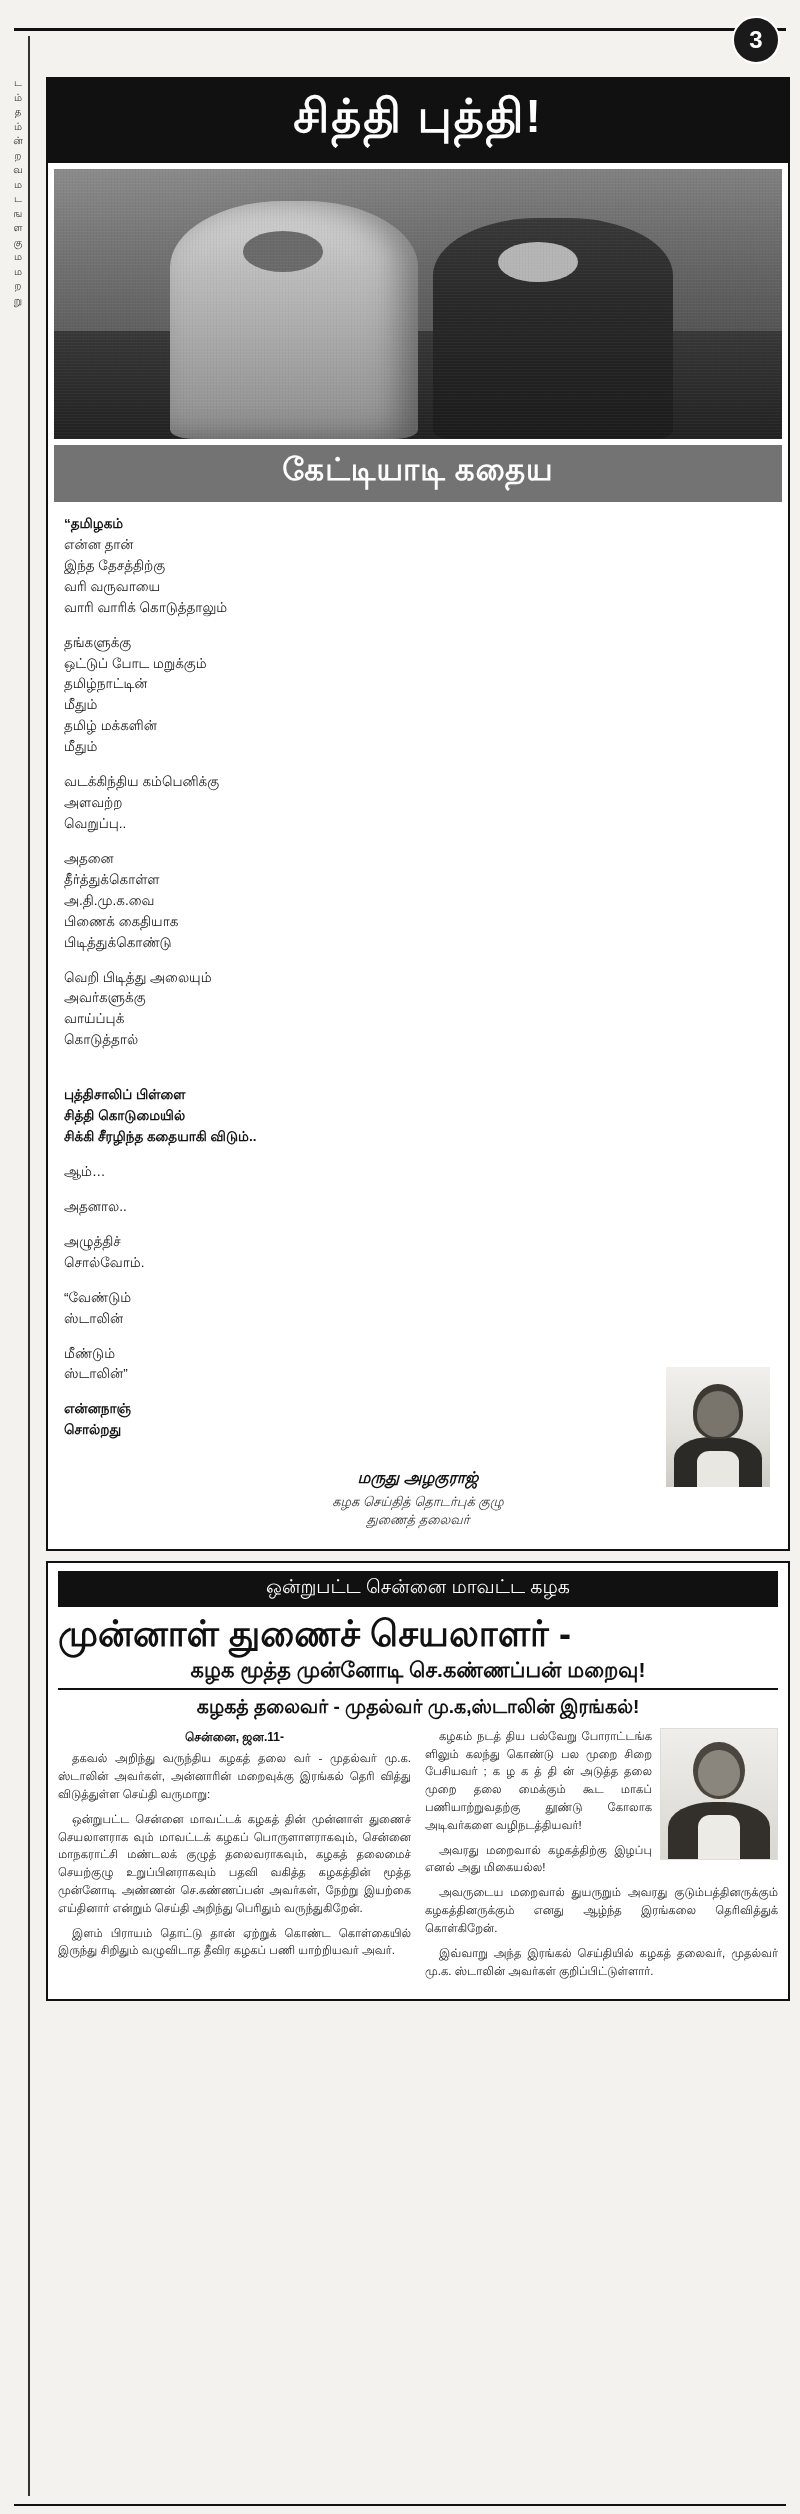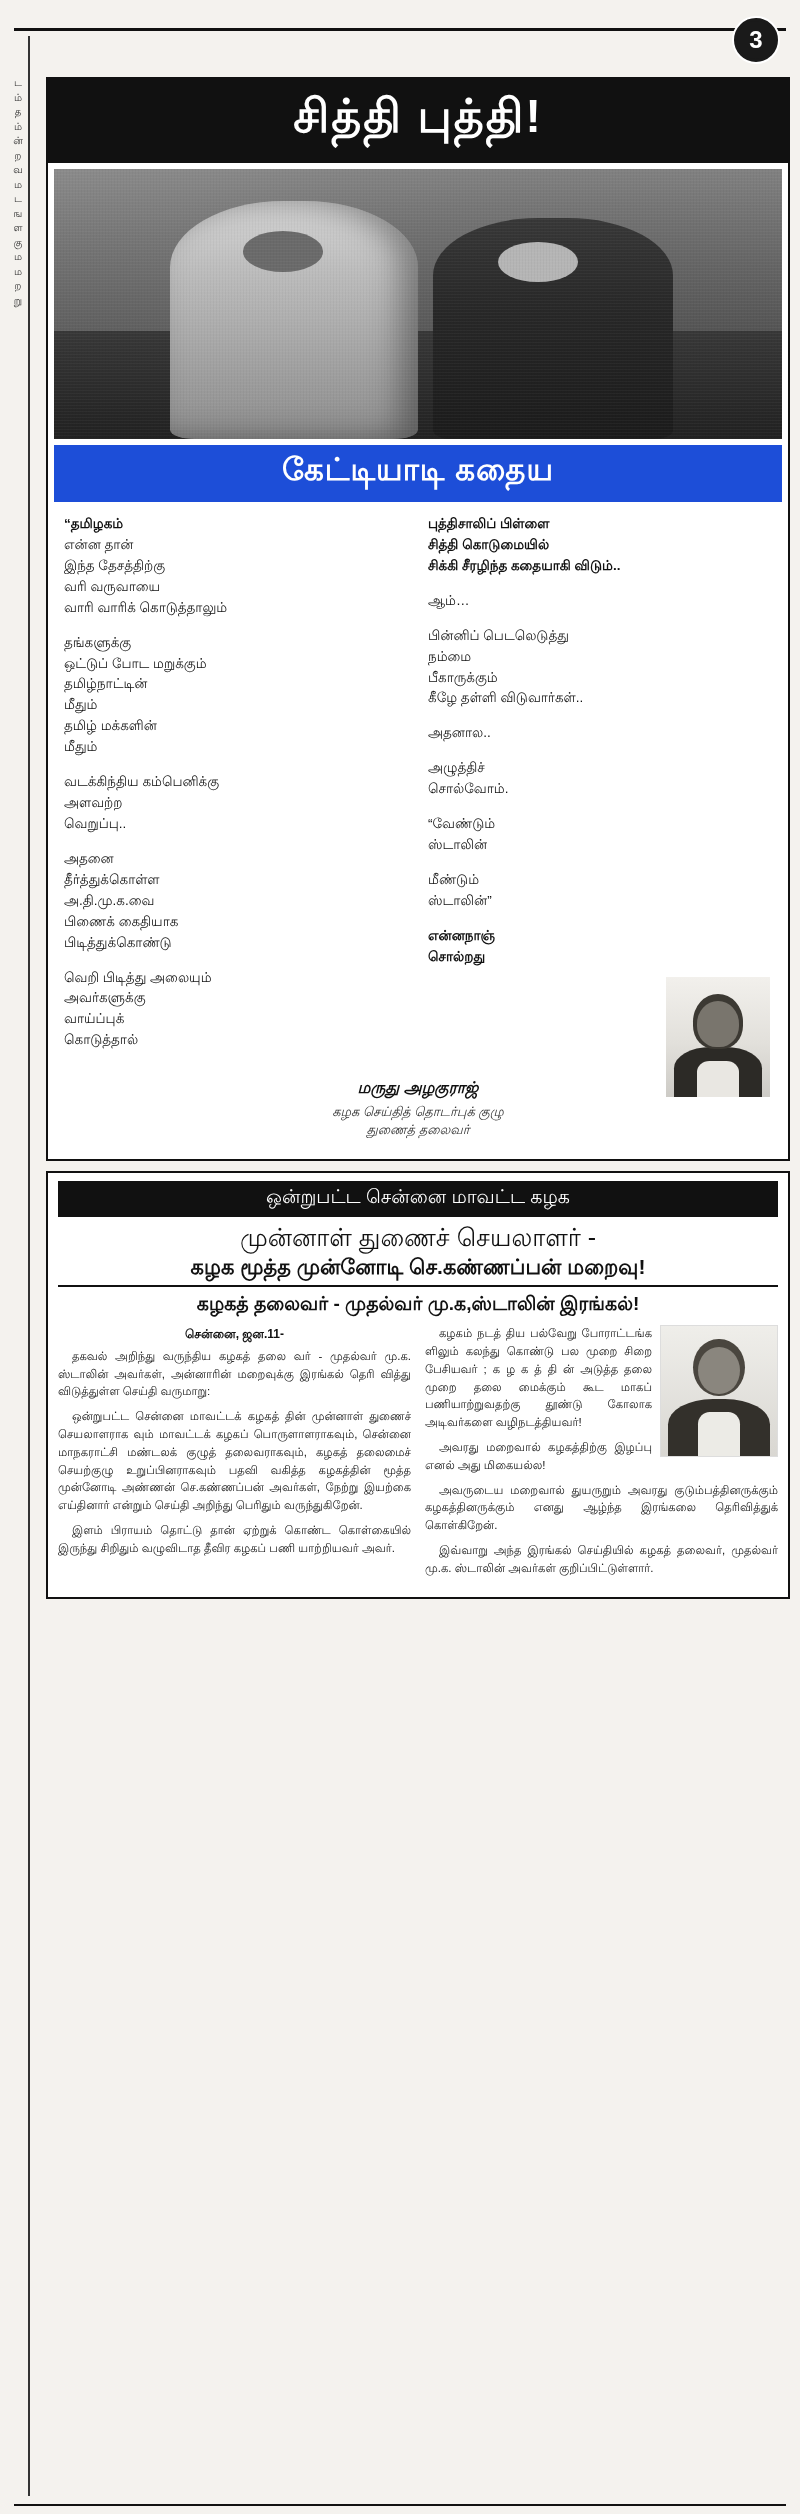--- a/index.html
+++ b/index.html
@@ -125,33 +125,35 @@
     background:#b9b5ad; border-radius:50%;
   }
   .photo .grain {
     position:absolute; inset:0;
     background-image:
       repeating-linear-gradient(0deg, rgba(255,255,255,.035) 0 1px, transparent 1px 3px),
       repeating-linear-gradient(90deg, rgba(0,0,0,.03) 0 1px, transparent 1px 3px);
   }
   .sub-banner {
     margin: 6px 6px 8px;
-    background: #1d4ed8;
+    background: #737373;
     color: #fff;
     text-align: center;
     font-size: 31px;
     font-weight: bold;
     padding: 7px 0 10px;
     letter-spacing: 1px;
+    font-family: Liberation Serif, serif;
   }
   .poem-area {
     display: flex;
     padding: 4px 16px 8px;
     gap: 20px;
     position: relative;
+    flex-direction: column;
   }
   .poem-col {
     width: 50%;
     font-size: 13.5px;
     line-height: 1.55;
     color: #111;
   }
   .poem-col .stanza { margin-bottom: 14px; }
   .poem-col .stanza .ln { display:block; }
   .bold-line { font-weight: bold; }
@@ -209,23 +211,23 @@
   .a2-kicker {
     background: #111;
     color: #fff;
     text-align:center;
     font-size: 19px;
     font-weight: normal;
     padding: 5px 0 7px;
     margin: 0 0 6px;
   }
   .a2-head1 {
-    text-align:center;
-    font-size: 25px;
-    font-weight: normal;
+    text-align:left;
+    font-size: 36px;
+    font-weight: bold;
     line-height:1.15;
     margin: 4px 0 2px;
   }
   .a2-head2 {
     text-align:center;
     font-size: 21px;
     font-weight: bold;
     line-height:1.2;
     margin: 2px 0 6px;
   }
@@ -354,26 +356,20 @@
         <div class="poem-col">
           <div class="stanza">
             <span class="ln bold-line">புத்திசாலிப் பிள்ளை</span>
             <span class="ln bold-line">சித்தி கொடுமையில்</span>
             <span class="ln bold-line">சிக்கி சீரழிந்த கதையாகி விடும்..</span>
           </div>
           <div class="stanza">
             <span class="ln">ஆம்…</span>
           </div>
           <div class="stanza">
-            <span class="ln">பின்னிப் பெடலெடுத்து</span>
-            <span class="ln">நம்மை</span>
-            <span class="ln">பீகாருக்கும்</span>
-            <span class="ln">கீழே தள்ளி விடுவார்கள்..</span>
-          </div>
-          <div class="stanza">
             <span class="ln">அதனால..</span>
           </div>
           <div class="stanza">
             <span class="ln">அழுத்திச்</span>
             <span class="ln">சொல்வோம்.</span>
           </div>
           <div class="stanza">
             <span class="ln">“வேண்டும்</span>
             <span class="ln">ஸ்டாலின்</span>
           </div>

